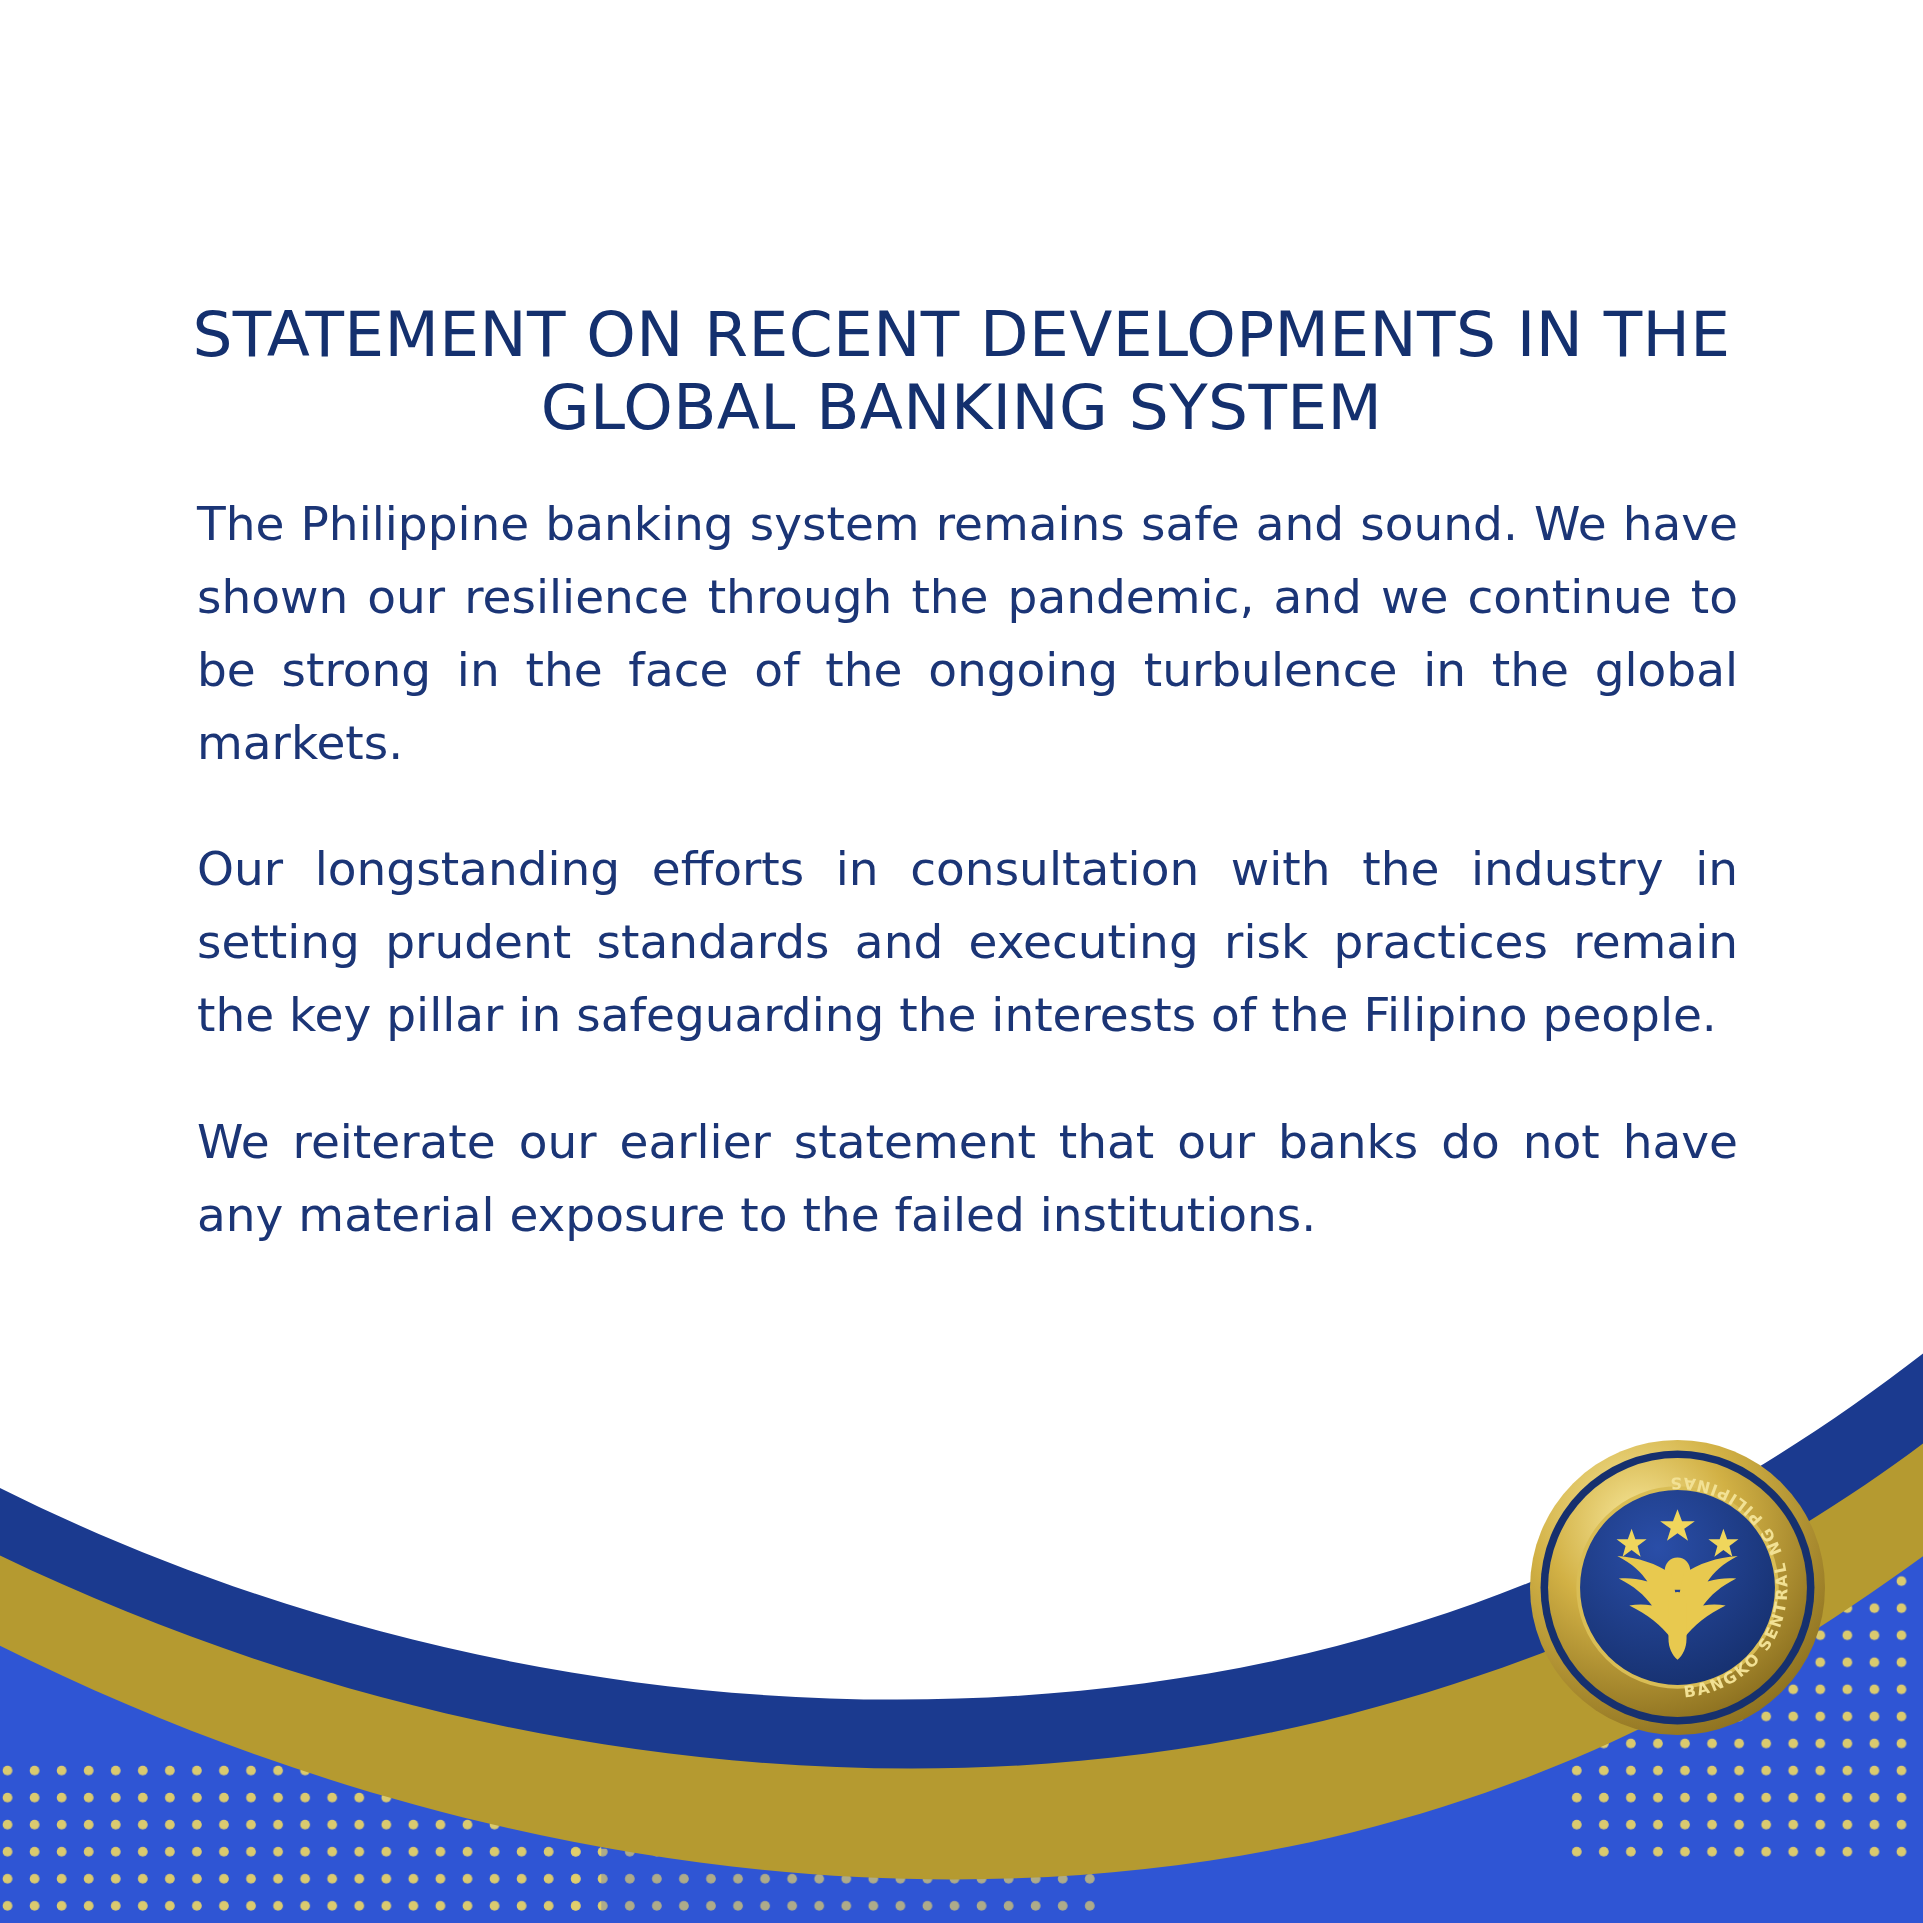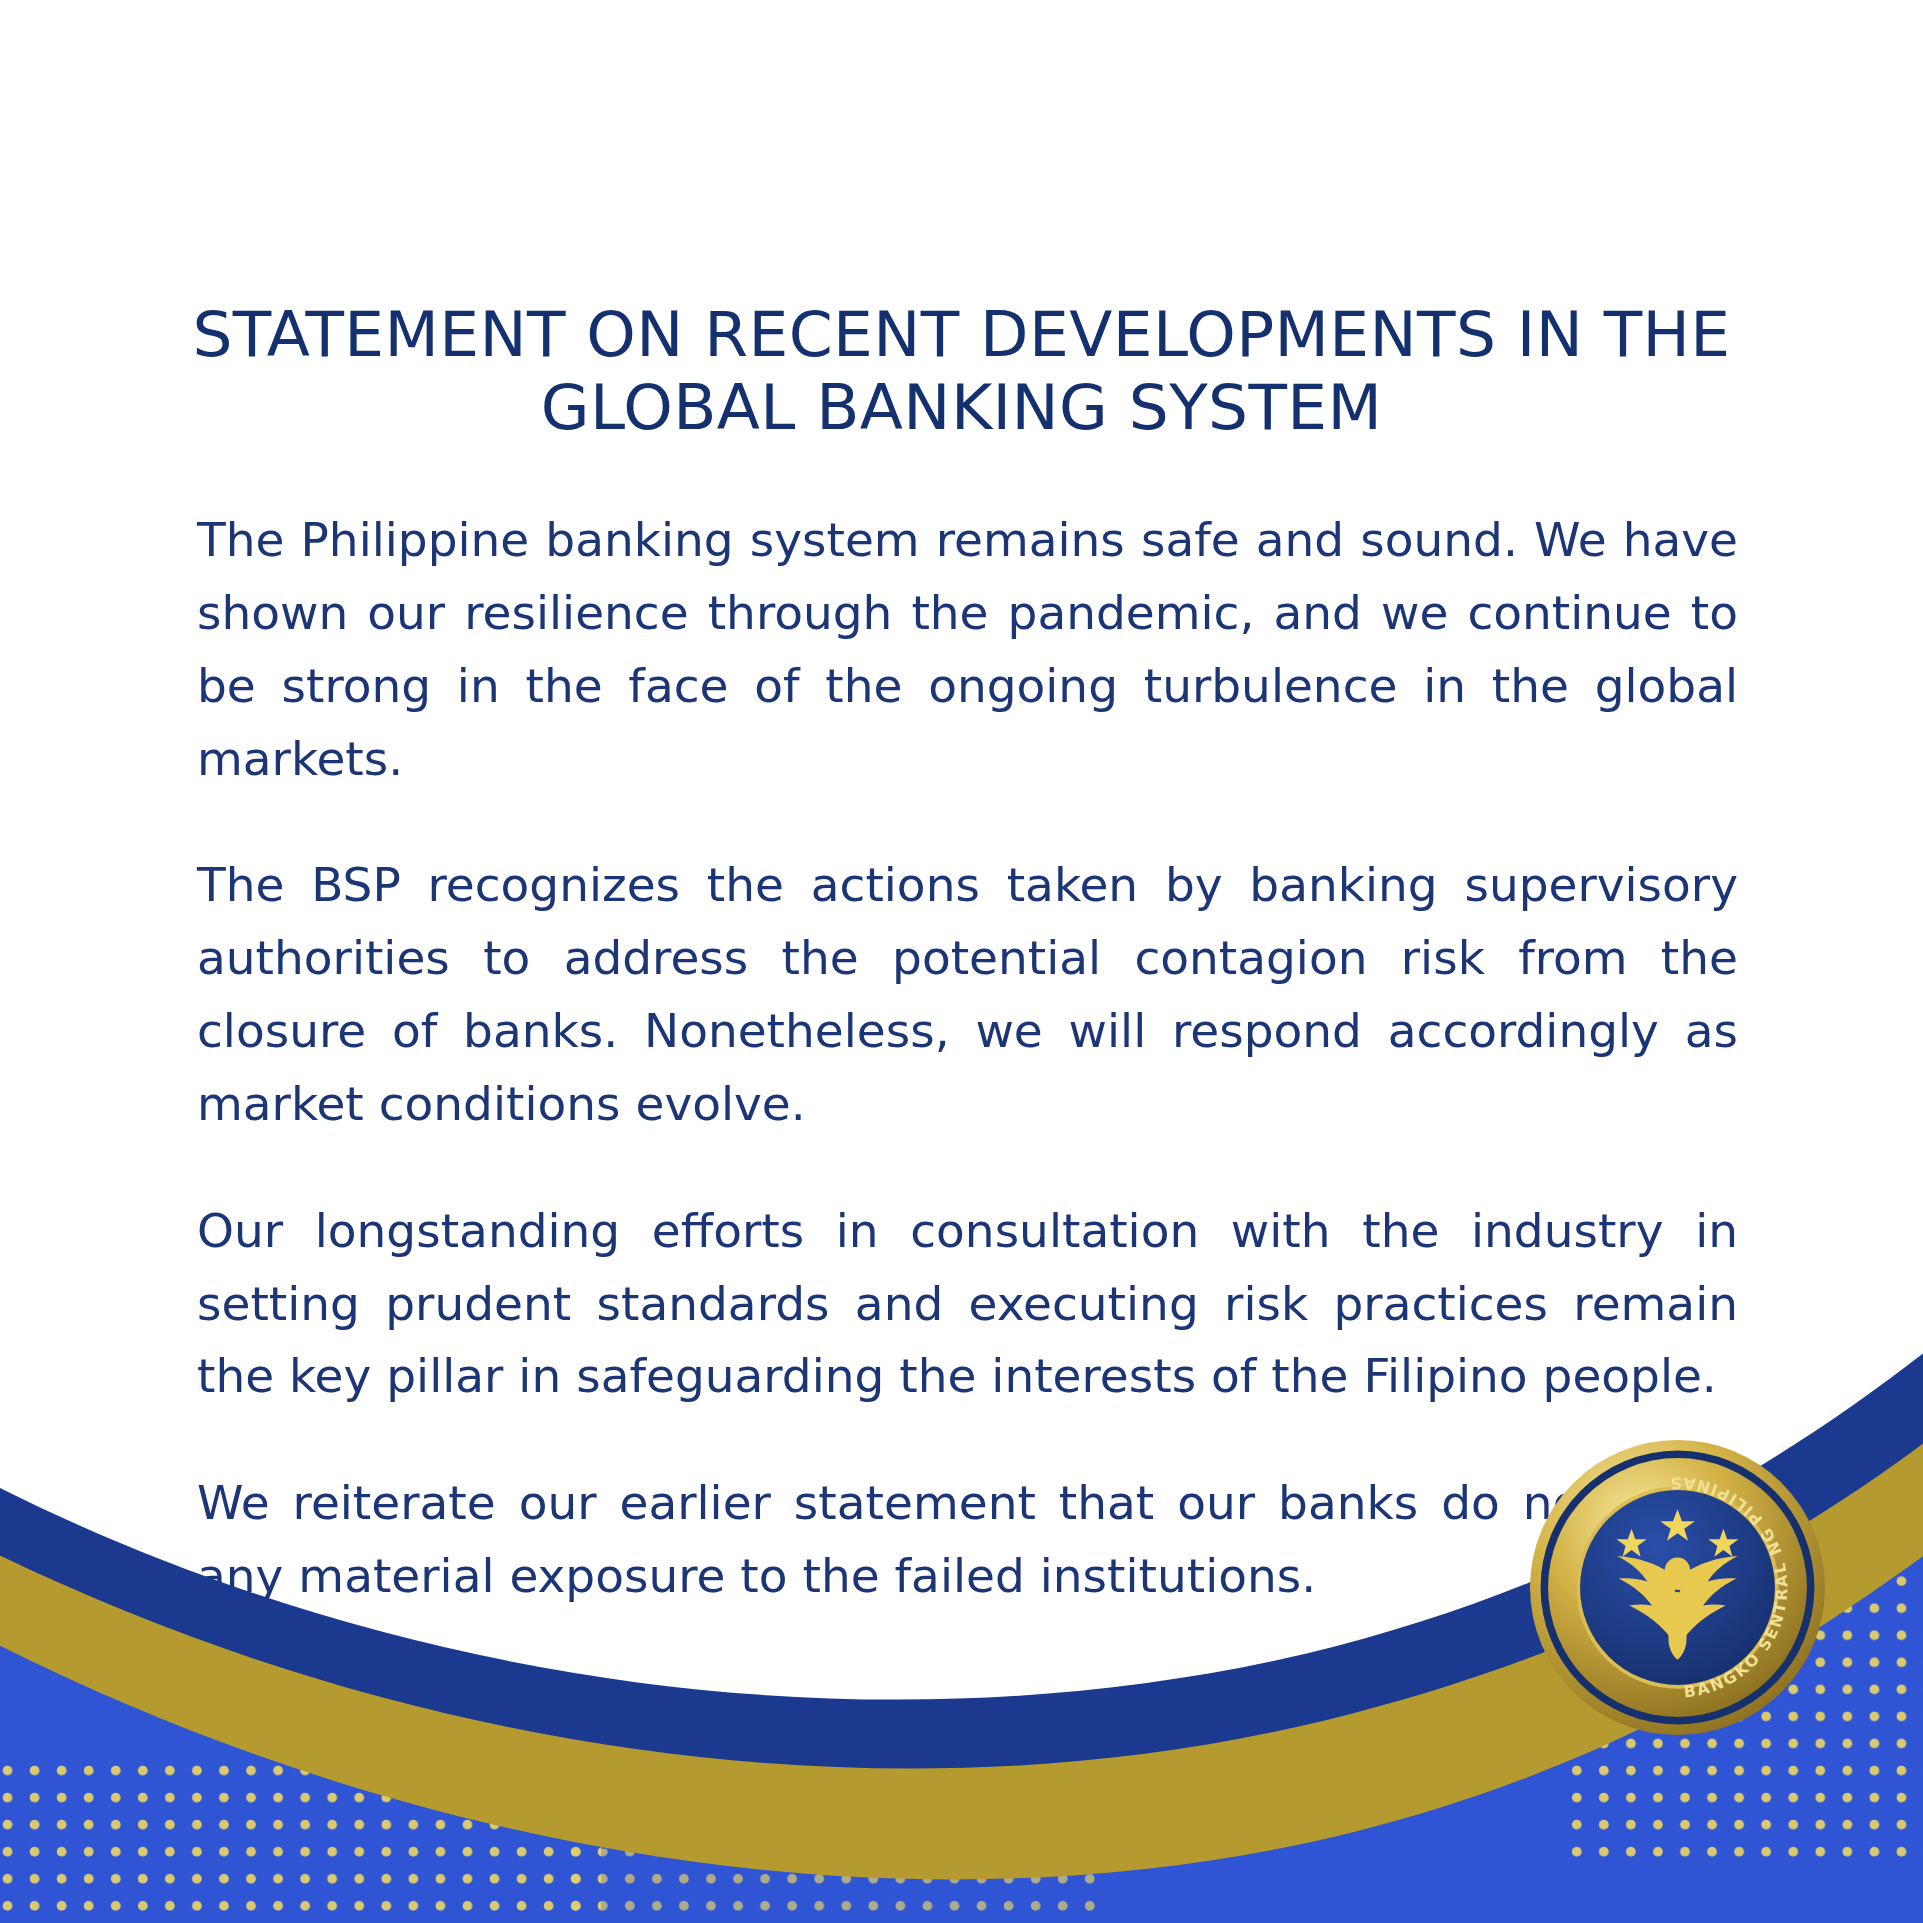--- a/index.html
+++ b/index.html
@@ -42,21 +42,21 @@
     position: absolute;
     top: 488px;
     left: 197px;
     width: 1541px;
     color: #1b3576;
     font-size: 47px;
     line-height: 1.55;
     font-family: "DejaVu Sans", "Liberation Sans", sans-serif;
   }
   .para {
-    margin: 16px 0 54px 0;
+    margin: 0 0 54px 0;
     text-align: justify;
     text-justify: inter-word;
   }
   .para:last-child {
     margin-bottom: 0;
   }
 
   
   .bottom-art {
     position: absolute;
@@ -88,21 +88,20 @@
 </style>
 </head>
 <body>
 
 <div class="page">
 
   <h1 class="title">STATEMENT ON RECENT DEVELOPMENTS IN THE GLOBAL BANKING SYSTEM</h1>
 
   <div class="body-copy">
     <p class="para">The Philippine banking system remains safe and sound. We have shown our resilience through the pandemic, and we continue to be strong in the face of the ongoing turbulence in the global markets.</p>
-    <p class="para">The BSP recognizes the actions taken by banking supervisory authorities to address the potential contagion risk from the closure of banks. Nonetheless, we will respond accordingly as market conditions evolve.</p>
     <p class="para">Our longstanding efforts in consultation with the industry in setting prudent standards and executing risk practices remain the key pillar in safeguarding the interests of the Filipino people.</p>
     <p class="para">We reiterate our earlier statement that our banks do not have any material exposure to the failed institutions.</p>
   </div>
 
   <div class="bottom-art">
     <svg viewBox="0 0 2560 790" xmlns="http://www.w3.org/2000/svg" aria-hidden="true">
       <defs>
         <pattern id="dots" width="36" height="36" patternUnits="userSpaceOnUse">
           <circle cx="10" cy="10" r="6.5" fill="#e3d06a"></circle>
         </pattern>

